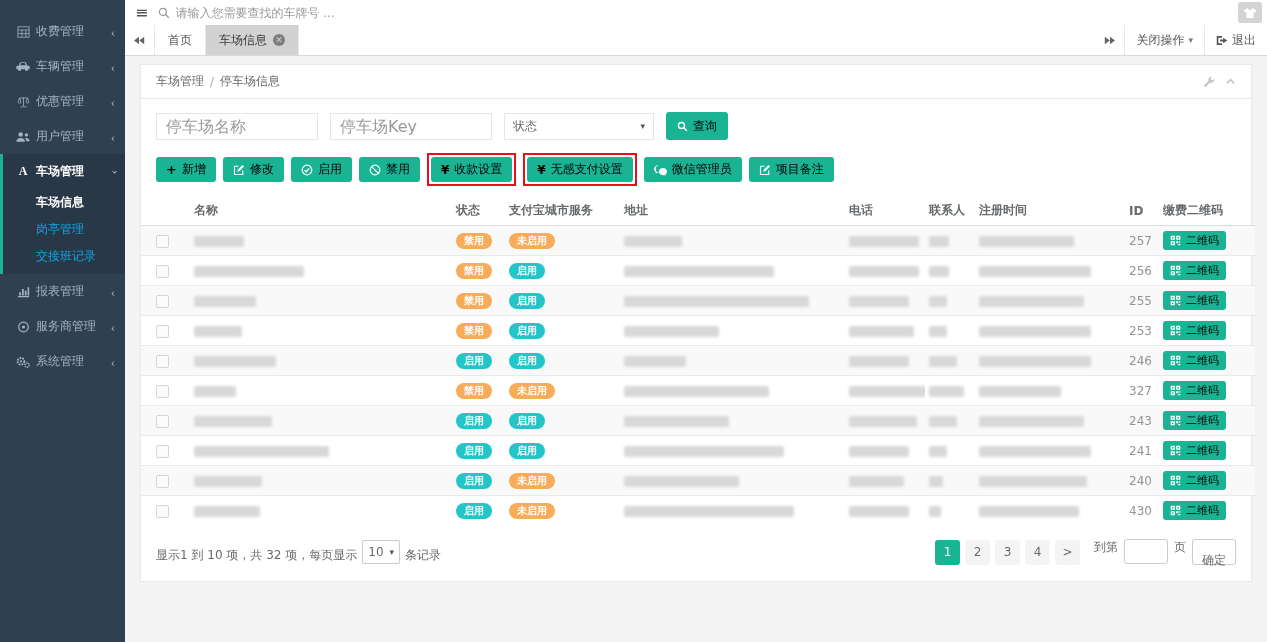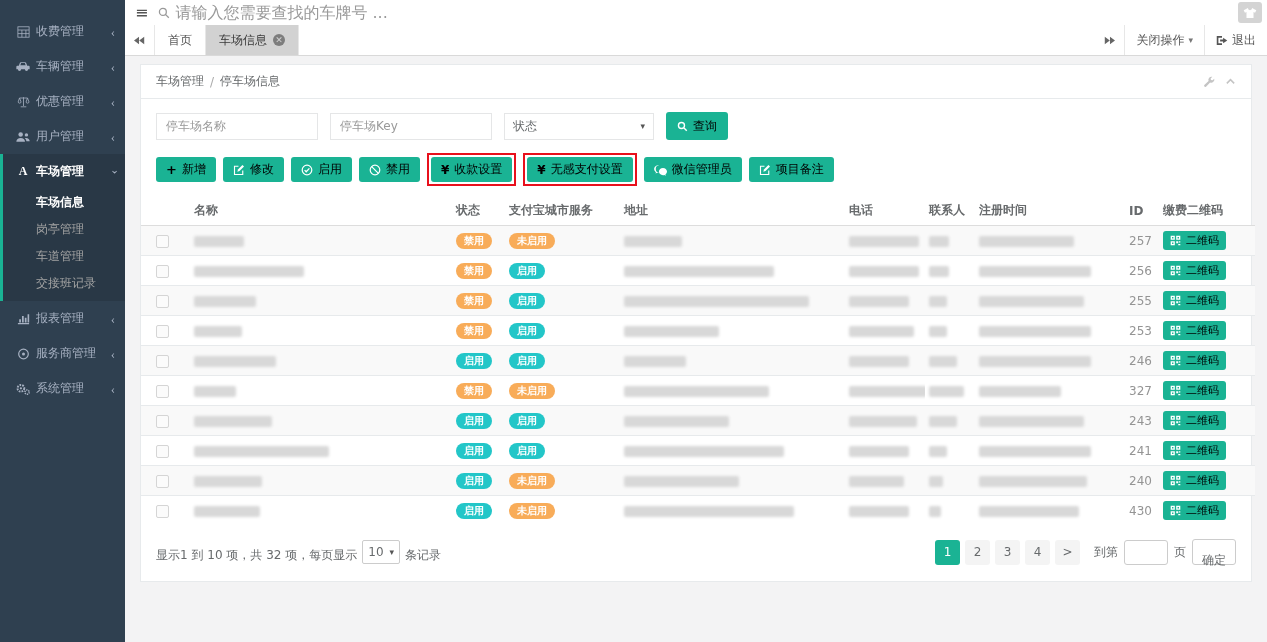--- a/index.html
+++ b/index.html
@@ -20,31 +20,31 @@
   .side-nav { margin-top:14px;font-family:Liberation Serif, serif; }
   .nav-section.active { background:#293846; border-left:3px solid var(--primary,#1ab394); }
   .nav-item { display:flex; align-items:center; padding:9px 10px 9px 15px; color:#a7b1c2; cursor:pointer; }
   .nav-section.active .nav-item { color:#ffffff; padding-left:12px; font-weight:bold; }
   .nav-ic { width:16px; margin-right:5px; display:inline-flex; justify-content:center; align-items:center; }
   .a-ic { font-weight:bold; font-style:normal; font-size:12px; }
   .nav-label { flex:1; white-space:nowrap; }
   .nav-caret { color:#a7b1c2; font-size:13px; line-height:10px; }
   .nav-caret.expanded { display:inline-block; transform:rotate(-90deg); }
   .nav-sub { padding-bottom:4px; }
-  .nav-sub-item { padding:5px 8px 5px 36px; color:#a3a3a3; cursor:pointer; white-space:nowrap; }
+  .nav-sub-item { padding:5px 8px 5px 36px; color:#0ea5e9; cursor:pointer; white-space:nowrap; }
   .nav-section.active .nav-sub-item { padding-left:33px; }
   .nav-sub-item.active { color:#ffffff; font-weight:bold; }
 
   
   .main { flex:1; min-width:0; display:flex; flex-direction:column; }
 
   .topbar { height:25px; flex:0 0 25px; background:#ffffff; display:flex; align-items:center; padding:0 6px; position:relative; }
   .hamburger { font-size:16px; color:#555; margin:0 10px 0 4px; cursor:pointer; line-height:1; }
   .search-ic { color:#999; display:inline-flex; margin-right:5px; }
-  .top-search { border:none; outline:none; font:inherit; font-size:16px; color:#0369a1; width:260px; }
+  .top-search { border:none; outline:none; font:inherit; font-size:12px; color:#0369a1; width:260px; }
   .top-search::placeholder { color:#9a9a9a; }
   .shirt-box { position:absolute; right:5px; top:2px; width:24px; height:21px; background:#d4d4d4; border-radius:3px; display:flex; align-items:center; justify-content:center; cursor:pointer; }
 
   .tabbar { height:31px; flex:0 0 31px; background:#ffffff; border-bottom:1px solid #d9d9d9; display:flex; align-items:stretch; }
   .tab-nav { width:30px; display:flex; align-items:center; justify-content:center; color:#666; cursor:pointer; }
   .tab-nav.left { border-right:1px solid #e7e7e7; }
   .tabs { display:flex; }
   .tab { display:flex; align-items:center; gap:6px; padding:0 13px; color:#555; border-right:1px solid #e7e7e7; cursor:pointer; white-space:nowrap; }
   .tab.active { background:#d2d2d2; color:#3a3a3a; }
   .tab-close { width:12px; height:12px; border-radius:50%; background:#7d7d7d; color:#d2d2d2; font-size:9px; line-height:12px; text-align:center; cursor:pointer; }
@@ -55,21 +55,21 @@
   .content { flex:1; padding:8px 15px 0 15px; overflow:hidden; }
   .panel { background:#ffffff; border:1px solid #e7eaec; }
   .panel-head { display:flex; align-items:center; padding:8px 15px; border-bottom:1px solid #e7eaec; }
   .crumb { color:#676a6c; cursor:pointer; }
   .crumb.active { cursor:default; }
   .crumb-sep { margin:0 6px; color:#aaa; }
   .panel-tools { margin-left:auto; display:flex; gap:10px; color:#c4c4c4; }
   .panel-tools span { cursor:pointer; display:inline-flex; }
 
   .filter-row { display:flex; align-items:center; gap:12px; padding:13px 15px 7px 15px; }
-  .f-input { width:162px; height:27px; border:1px solid #e5e6e7; padding:0 9px; font:inherit; font-size:12px; color:#676a6c; outline:none; }
+  .f-input { width:162px; height:27px; border:1px solid #e5e6e7; padding:0 9px; font:inherit; font-size:16px; color:#676a6c; outline:none; }
   .f-input::placeholder { color:#999; }
   .f-select { width:150px; height:27px; border:1px solid #e5e6e7; padding:0 8px; color:#676a6c; display:flex; align-items:center; cursor:pointer; background:#fff; }
   .f-select .grow { flex:1; }
   .sel-caret { font-size:9px; color:#555; }
   .btn { background:var(--primary,#1ab394); color:#000000; border:none; border-radius:3px; font:inherit; font-size:12px; display:inline-flex; align-items:center; gap:5px; cursor:pointer; white-space:nowrap; }
   .btn-search { height:28px; padding:0 11px; }
   .toolbar-row { display:flex; align-items:center; gap:7px; padding:6px 15px 10px 15px; }
   .toolbar-row .btn { height:25px; padding:0 10px; }
   .btn .plus { font-weight:bold; font-size:13px; }
   .btn .yen { font-weight:bold; }
@@ -88,21 +88,21 @@
   .badge.success { background:var(--badge-enabled,#23c6c8); }
   .badge.warning { background:var(--badge-warning,#f8ac59); }
   .qr-btn { padding:2px 7px; font-size:11px; border-radius:3px; }
 
   .pag-row { display:flex; align-items:center; padding:14px 15px 16px 15px; color:#676a6c; }
   .pag-info { display:flex; align-items:flex-end; gap:5px; }
   .page-size { border:1px solid #cccccc; border-radius:2px; height:24px; padding:0 5px; display:inline-flex; align-items:center; gap:6px; cursor:pointer; background:#fff; }
   .pag-pages { margin-left:auto; display:flex; gap:5px; align-items:center; margin-right:14px; }
   .page-btn { min-width:25px; height:25px; padding:0 6px; border-radius:3px; background:#f4f4f4; color:#676a6c; display:inline-flex; align-items:center; justify-content:center; cursor:pointer; }
   .page-btn.active { background:var(--primary,#1ab394); color:#fff; }
-  .goto-group { display:flex; align-items:center; gap:6px; }
+  .goto-group { display:flex; align-items:flex-start; gap:6px; }
   .goto-input { width:44px; height:25px; border:1px solid #cccccc; border-radius:3px; font:inherit; padding:0 5px; outline:none; }
   .confirm-btn { height:25px; padding:12px 9px; background:#ffffff; border:1px solid #cccccc; border-radius:3px; color:#676a6c; font:inherit; cursor:pointer; }
 
   .footer { margin-top:auto; height:26px; flex:0 0 26px; background:#ffffff; border-top:1px solid #e7eaec; display:flex; align-items:center; justify-content:flex-end; padding-right:14px; color:#9a9a9a; font-size:11px; }
 </style>
 </head>
 <body>
 
 <div class="layout">
 
@@ -161,21 +161,20 @@
           <div class="nav-item">
             <span class="nav-ic">
               <b class="a-ic">A</b>
             </span>
             <span class="nav-label">车场管理</span>
             <span class="nav-caret expanded">‹</span>
           </div>
           <div class="nav-sub">
             <div class="nav-sub-item active">车场信息</div>
             <div class="nav-sub-item">岗亭管理</div>
-            <div class="nav-sub-item">车道管理</div>
             <div class="nav-sub-item">交接班记录</div>
           </div>
         </div>
         <div class="nav-section">
           <div class="nav-item">
             <span class="nav-ic">
               <svg width="13" height="12" viewBox="0 0 16 15">
                 <path fill="currentColor" d="M1 12.6h14v1.6H1zM2.6 7.8h2.2v4H2.6zM6.1 3.6h2.2v8.2H6.1zM9.6 5.8h2.2v6H9.6zM13.1 1.6h2v10.2h-2z"></path>
               </svg>
             </span>

